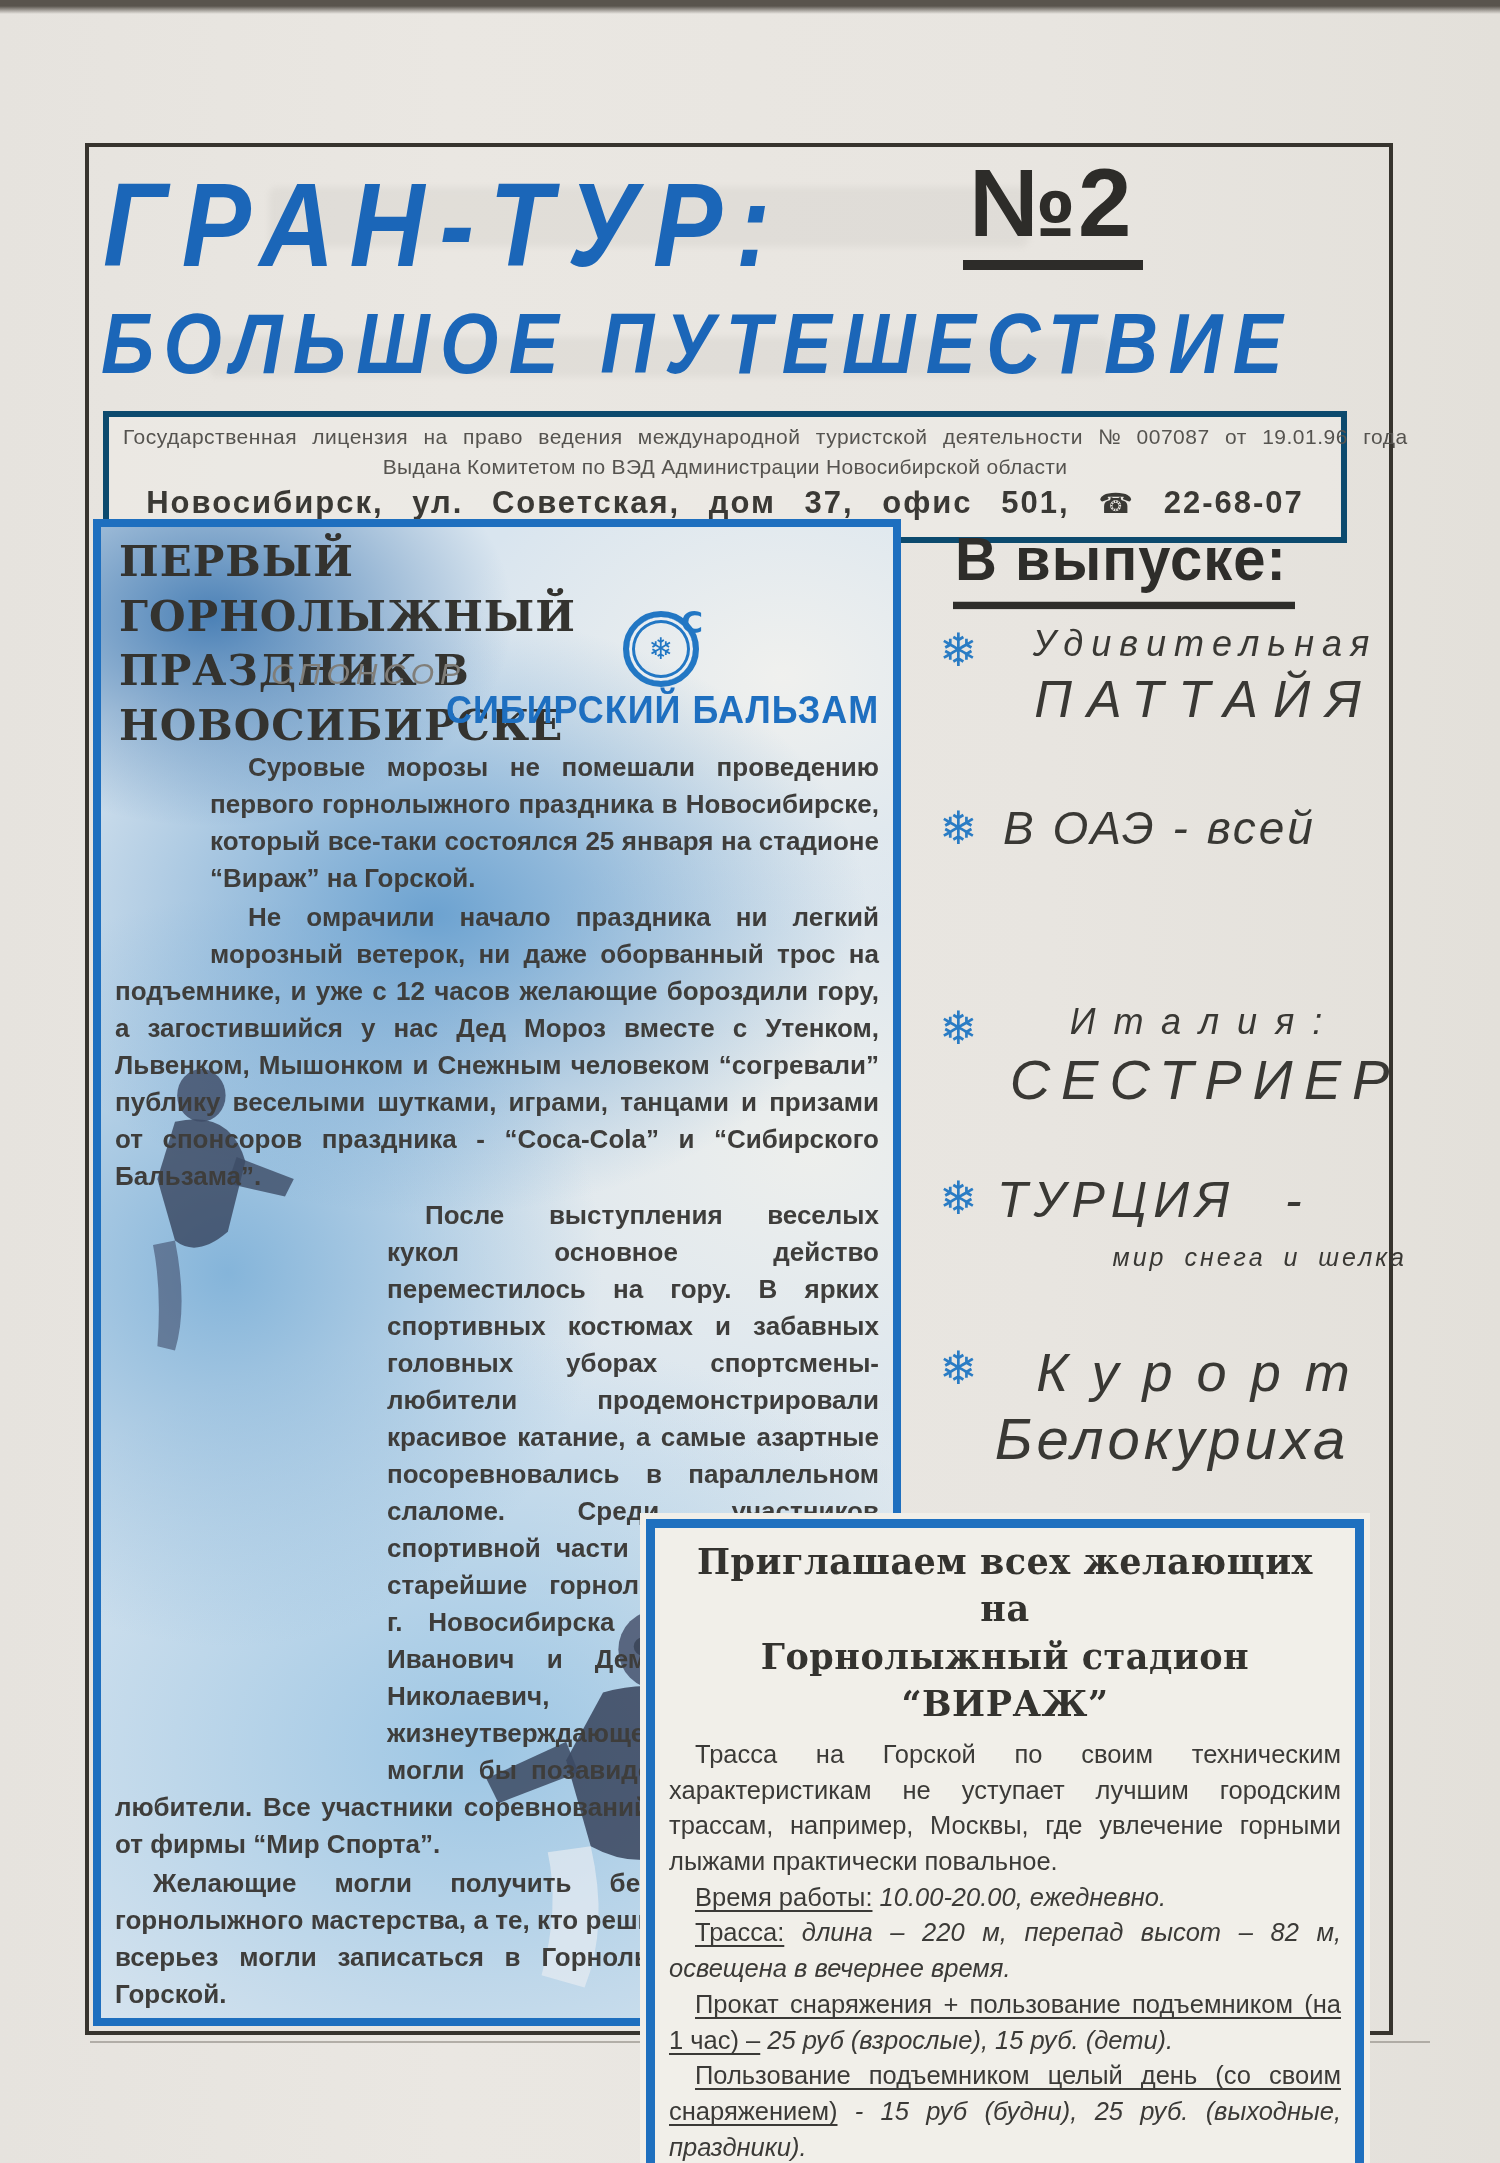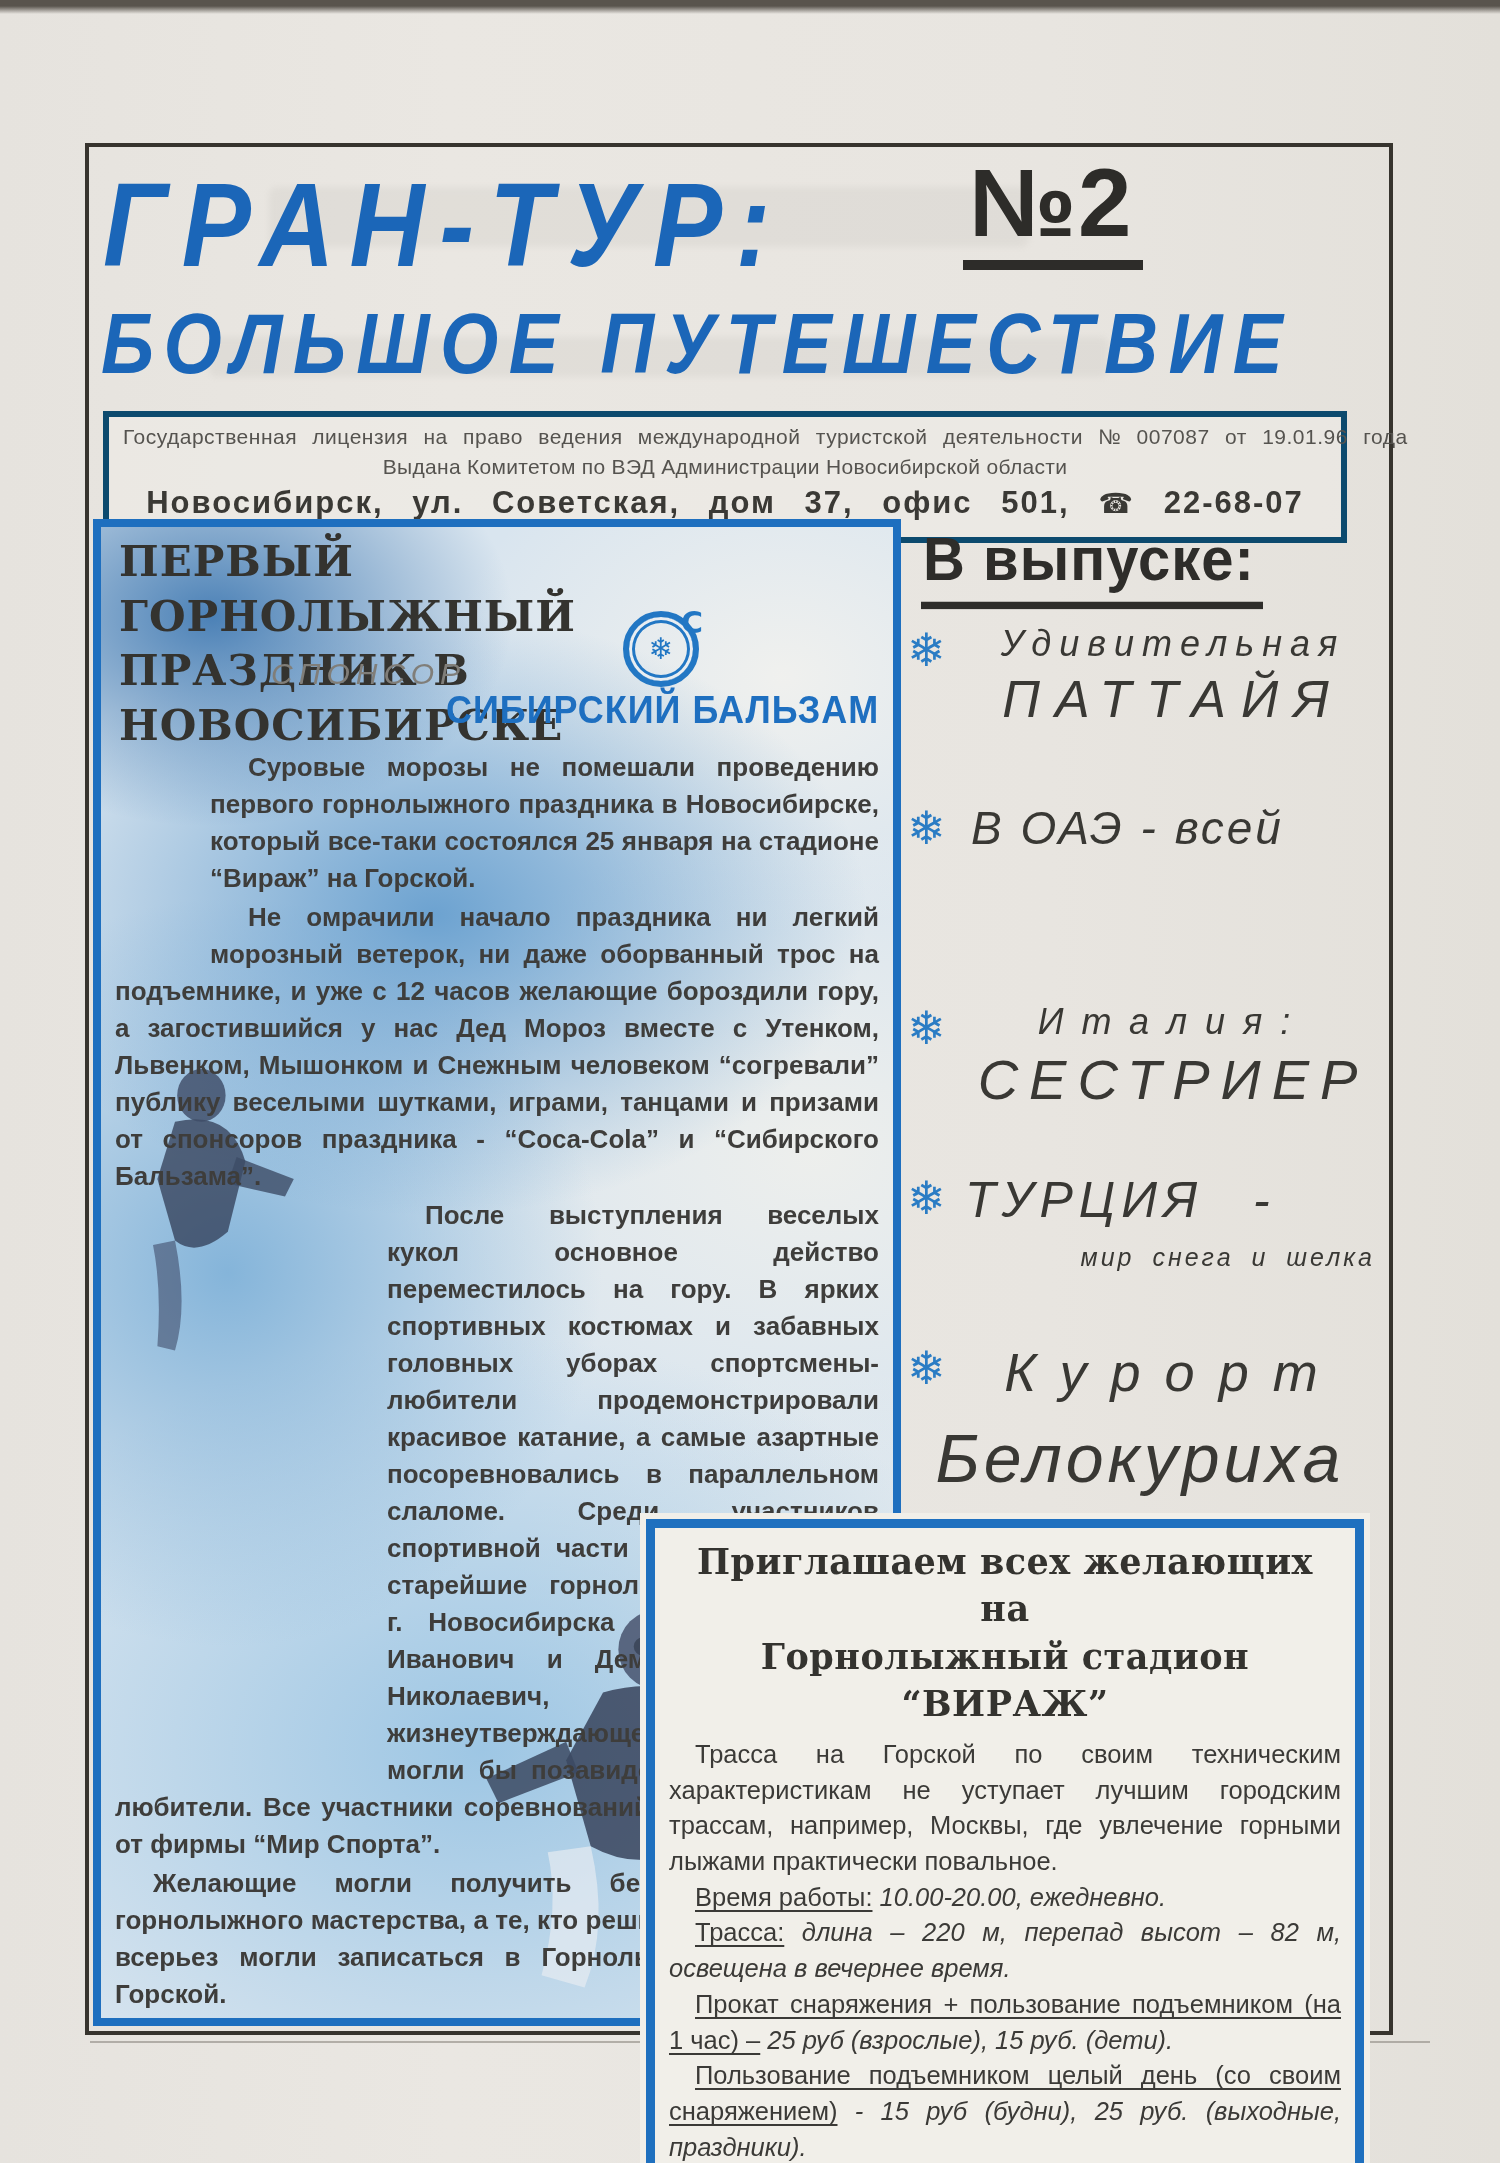--- a/index.html
+++ b/index.html
@@ -89,21 +89,21 @@
     text-align:justify;
   }
   .article-body p{margin:0 0 2px 0;text-indent:38px;}
   .fa{float:left;width:95px;height:212px;}
   .fb{float:left;width:272px;height:556px;}
   .fc{float:right;width:388px;height:475px;margin-left:12px;}
   .skier{position:absolute;opacity:.8;}
   .skier svg{width:100%;height:100%;}
 
   
-  .sidebar{position:absolute;left:816px;top:376px;width:470px;height:1140px;}
+  .sidebar{position:absolute;left:848px;top:376px;width:470px;height:1140px;}
   .toc-head{
     position:absolute;left:16px;top:0;
     font-weight:bold;font-size:58px;letter-spacing:1px;color:#2e2d2a;
     border-bottom:7px solid #2e2d2a;padding:0 8px 8px 2px;
     transform:scaleY(1.05);transform-origin:top left;
   }
   .toc-item{position:absolute;left:0;width:470px;color:#393834;font-style:italic;}
   .toc-item .flake{
     position:absolute;left:2px;top:4px;font-family:"DejaVu Sans",sans-serif;
     font-style:normal;font-size:46px;color:#2a7cc4;line-height:1;
@@ -111,21 +111,21 @@
   .toc-item .t{display:block;margin-left:66px;text-align:center;}
   .ti1{top:100px;} .ti1 .a{font-size:36px;letter-spacing:8px;}
   .ti1 .b{font-size:52px;letter-spacing:15px;margin-top:4px;}
   .ti2{top:278px;} .ti2 .a{font-size:46px;letter-spacing:3px;text-align:left;}
   .ti2 .b{font-size:46px;letter-spacing:32px;margin-top:12px;}
   .ti3{top:478px;} .ti3 .a{font-size:36px;letter-spacing:18px;}
   .ti3 .b{font-size:56px;letter-spacing:11px;margin-top:4px;}
   .ti4{top:648px;} .ti4 .a{font-size:50px;letter-spacing:6px;word-spacing:30px;text-align:left;margin-left:60px;}
   .ti4 .b{font-size:25px;letter-spacing:3px;word-spacing:8px;margin-top:14px;margin-left:0;text-align:right;}
   .ti5{top:818px;} .ti5 .a{font-size:54px;letter-spacing:24px;}
-  .ti5 .b{font-size:68px;letter-spacing:4px;margin-top:16px;margin-left:0;}
+  .ti5 .b{font-size:58px;letter-spacing:4px;margin-top:2px;margin-left:0;}
 
   
   .virazh{
     position:absolute;left:557px;top:1372px;width:672px;
     background:#f1efe9;border:9px solid #1f70bf;outline:6px solid #f1efe9;
     padding:10px 14px 14px 14px;z-index:6;color:#3b3a37;
   }
   .virazh .vt{
     font-family:"DejaVu Serif",serif;font-weight:bold;font-size:35px;line-height:1.35;
     text-align:center;color:#333West231;color:#34332f;letter-spacing:.5px;

